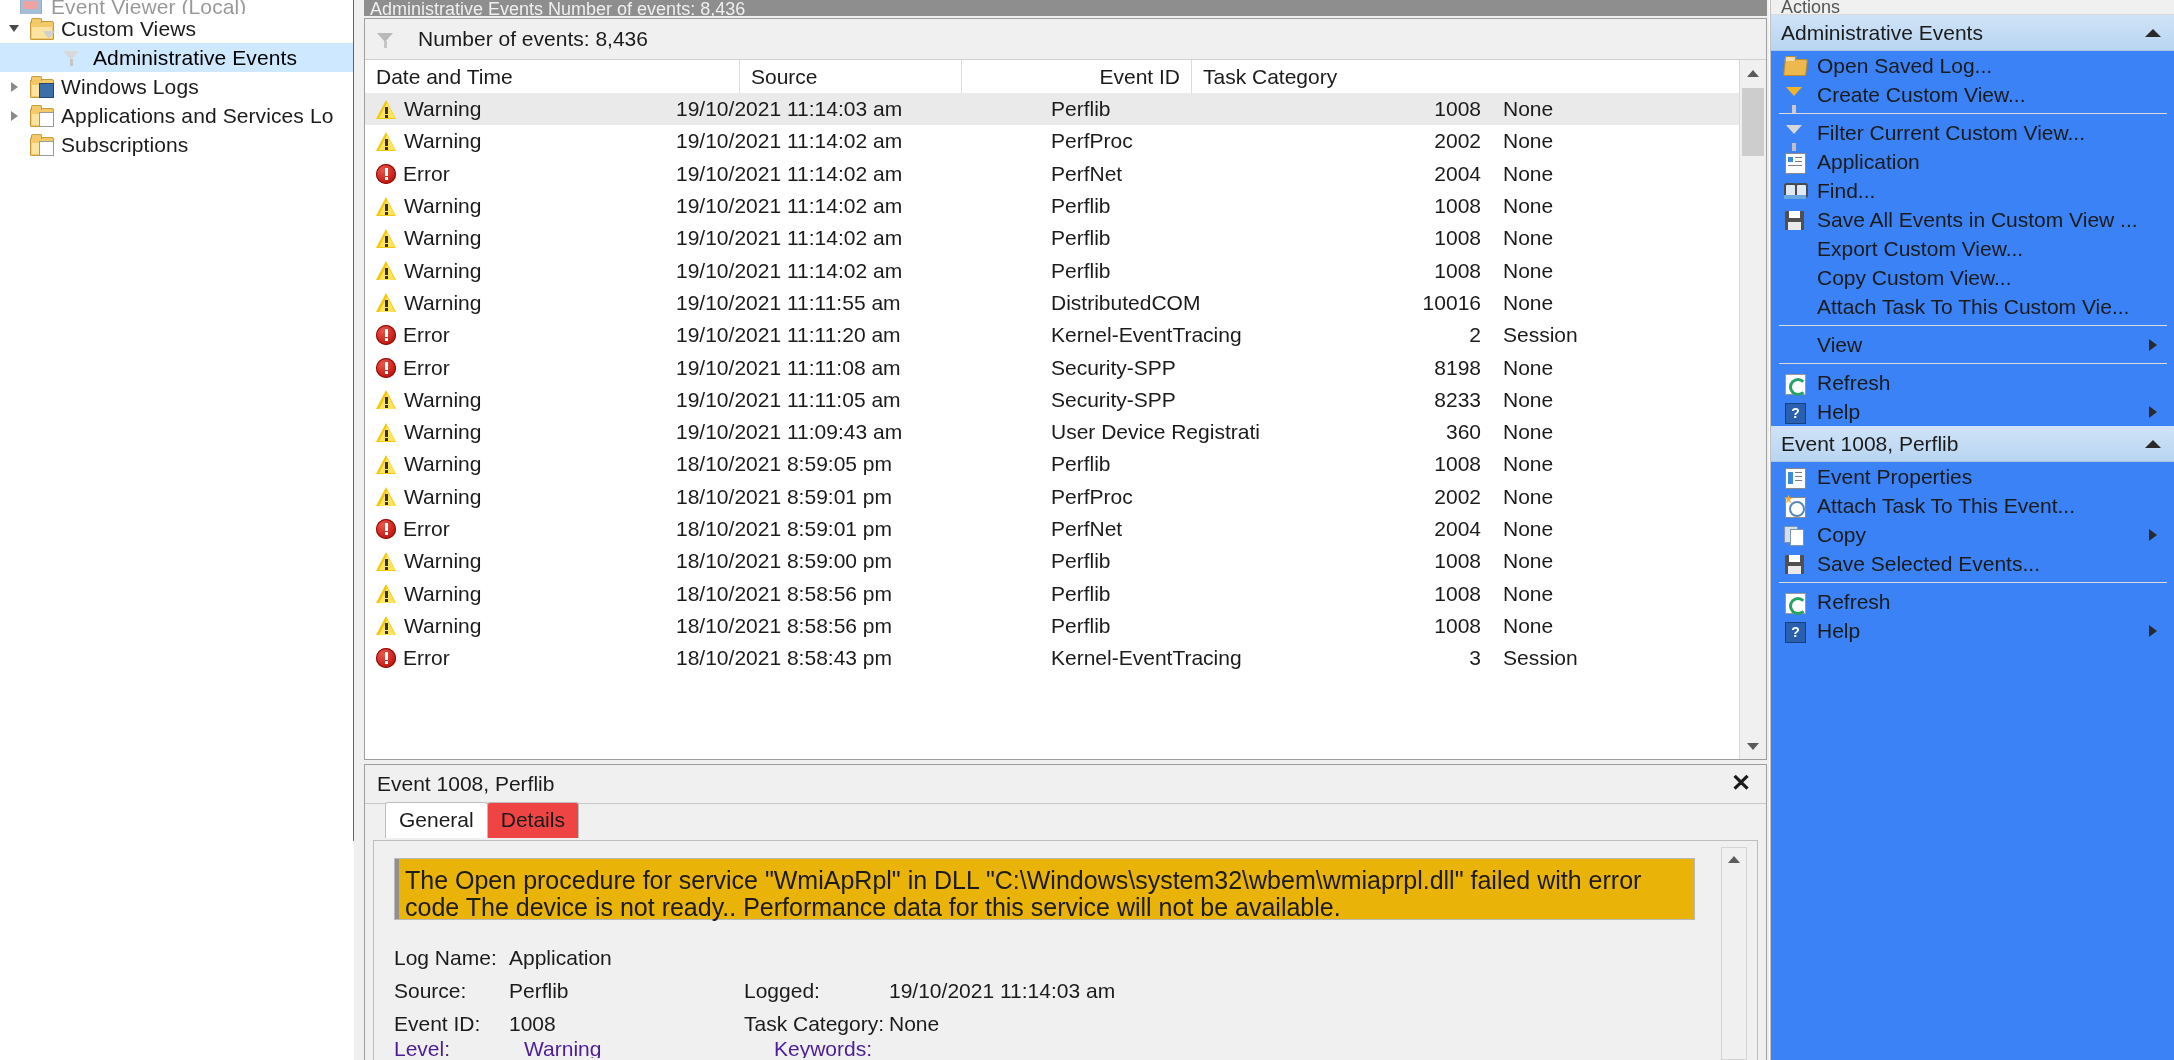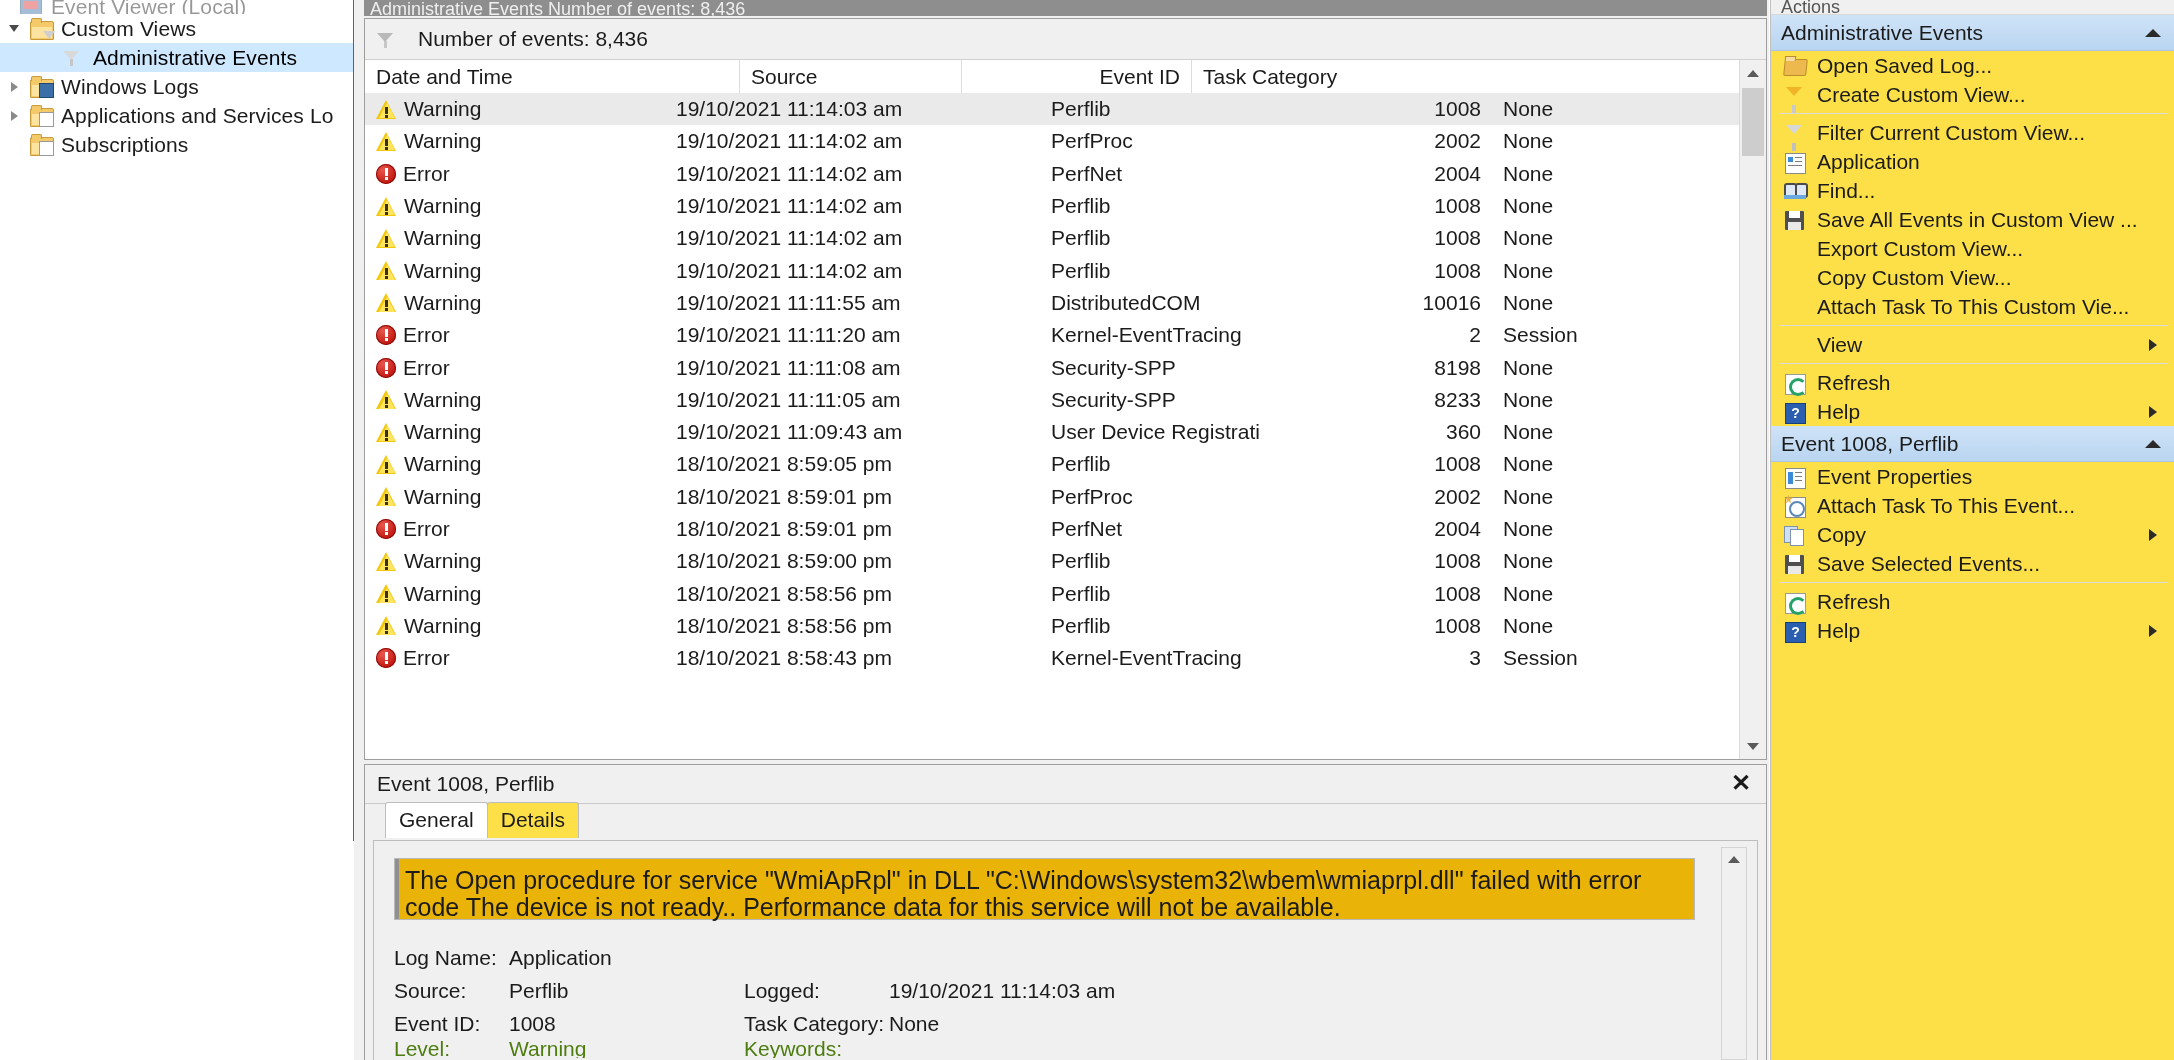--- a/index.html
+++ b/index.html
@@ -129,21 +129,21 @@
     padding-left:12px;font-size:21px;border-bottom:1px solid #c9c9c9;background:#f0f0f0;
   }
   .close-x{
     position:absolute;right:14px;top:7px;width:22px;height:22px;
     display:flex;align-items:center;justify-content:center;font-size:24px;font-weight:bold;color:#1b1b1b;
     line-height:1;cursor:pointer;
   }
   .tabs{display:flex;align-items:flex-end;height:34px;padding-left:20px;position:relative;}
   .tab{
     padding:5px 13px 6px;font-size:21px;border:1px solid #bdbdbd;border-bottom:none;
-    background:#fde047;margin-right:-1px;border-radius:3px 3px 0 0;
+    background:#ef4444;margin-right:-1px;border-radius:3px 3px 0 0;
   }
   .tab.active{background:#ffffff;}
   .detail-body{
     position:absolute;left:8px;right:8px;top:75px;bottom:0;
     background:#f0f0f0;border:1px solid #bdbdbd;border-bottom:none;box-sizing:border-box;
   }
   .msg-box{
     position:absolute;left:20px;right:62px;top:17px;height:62px;
     border:1px solid #b9b9b9;background:#eab308;box-sizing:border-box;
     padding:8px 10px;font-size:25px;line-height:27px;
@@ -151,26 +151,26 @@
   .msg-box .grip{position:absolute;left:0;top:0;width:4px;bottom:0;background:#909090;}
   .detail-scroll{
     position:absolute;right:10px;top:6px;bottom:0;width:24px;background:#f0f0f0;border:1px solid #d4d4d4;
   }
   .fields{position:absolute;left:20px;top:100px;right:40px;font-size:21px;}
   .frow{display:flex;height:33px;align-items:center;}
   .flab{width:115px;}
   .fval{width:235px;}
   .flab2{width:145px;}
   .fval2{}
-  .frow.clipped{height:18px;overflow:hidden;color:#4d7c0f;}
+  .frow.clipped{height:18px;overflow:hidden;color:#4c1d95;gap:15px;}
 
   
   .actions{
     position:absolute;left:1770px;top:0;width:404px;height:1060px;
-    background:#fde047;border-left:1px solid #bfbfbf;overflow:hidden;
+    background:#3b82f6;border-left:1px solid #bfbfbf;overflow:hidden;
   }
   .act-cut{
     height:14px;background:#f0f0f0;color:#555;font-size:18px;line-height:14px;
     padding-left:10px;overflow:hidden;border-bottom:1px solid #d9d9d9;
   }
   .act-group-head{
     height:35px;display:flex;align-items:center;justify-content:space-between;
     padding:0 14px 0 10px;font-size:21px;
     background:linear-gradient(to bottom,#cfe3f7 0%, #b9d5f1 100%);
     border-bottom:1px solid #a9c6e4;

